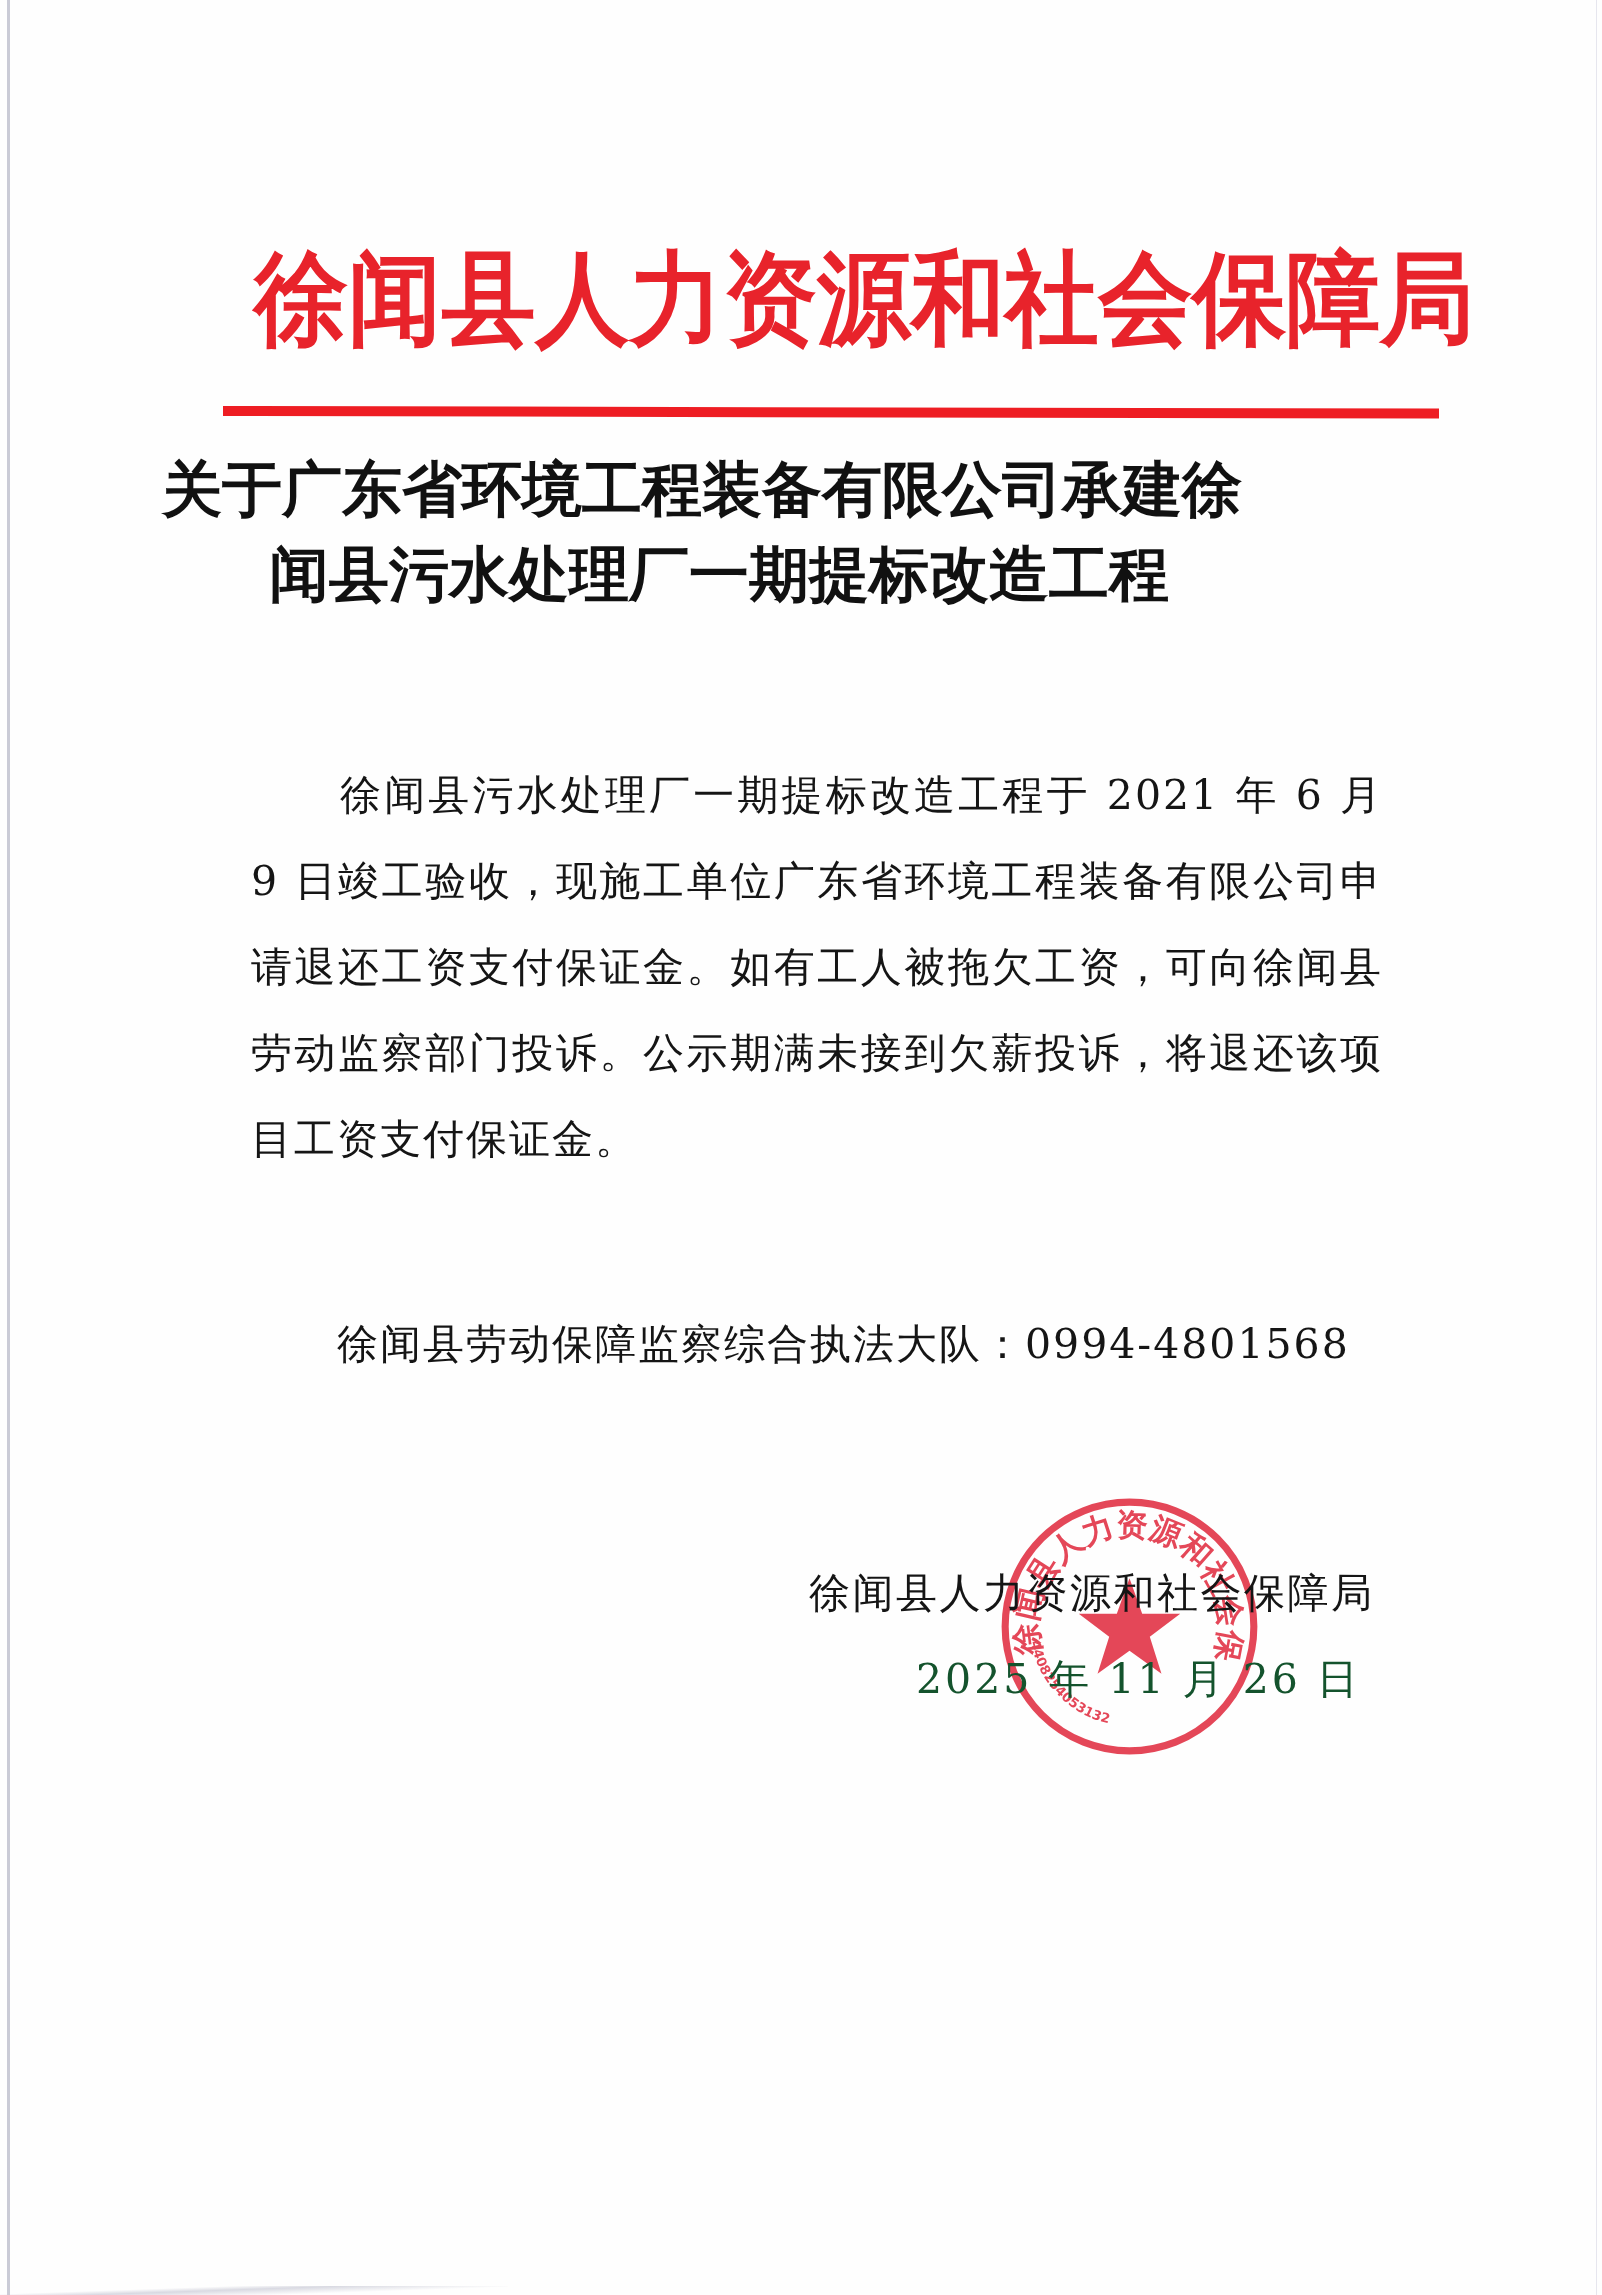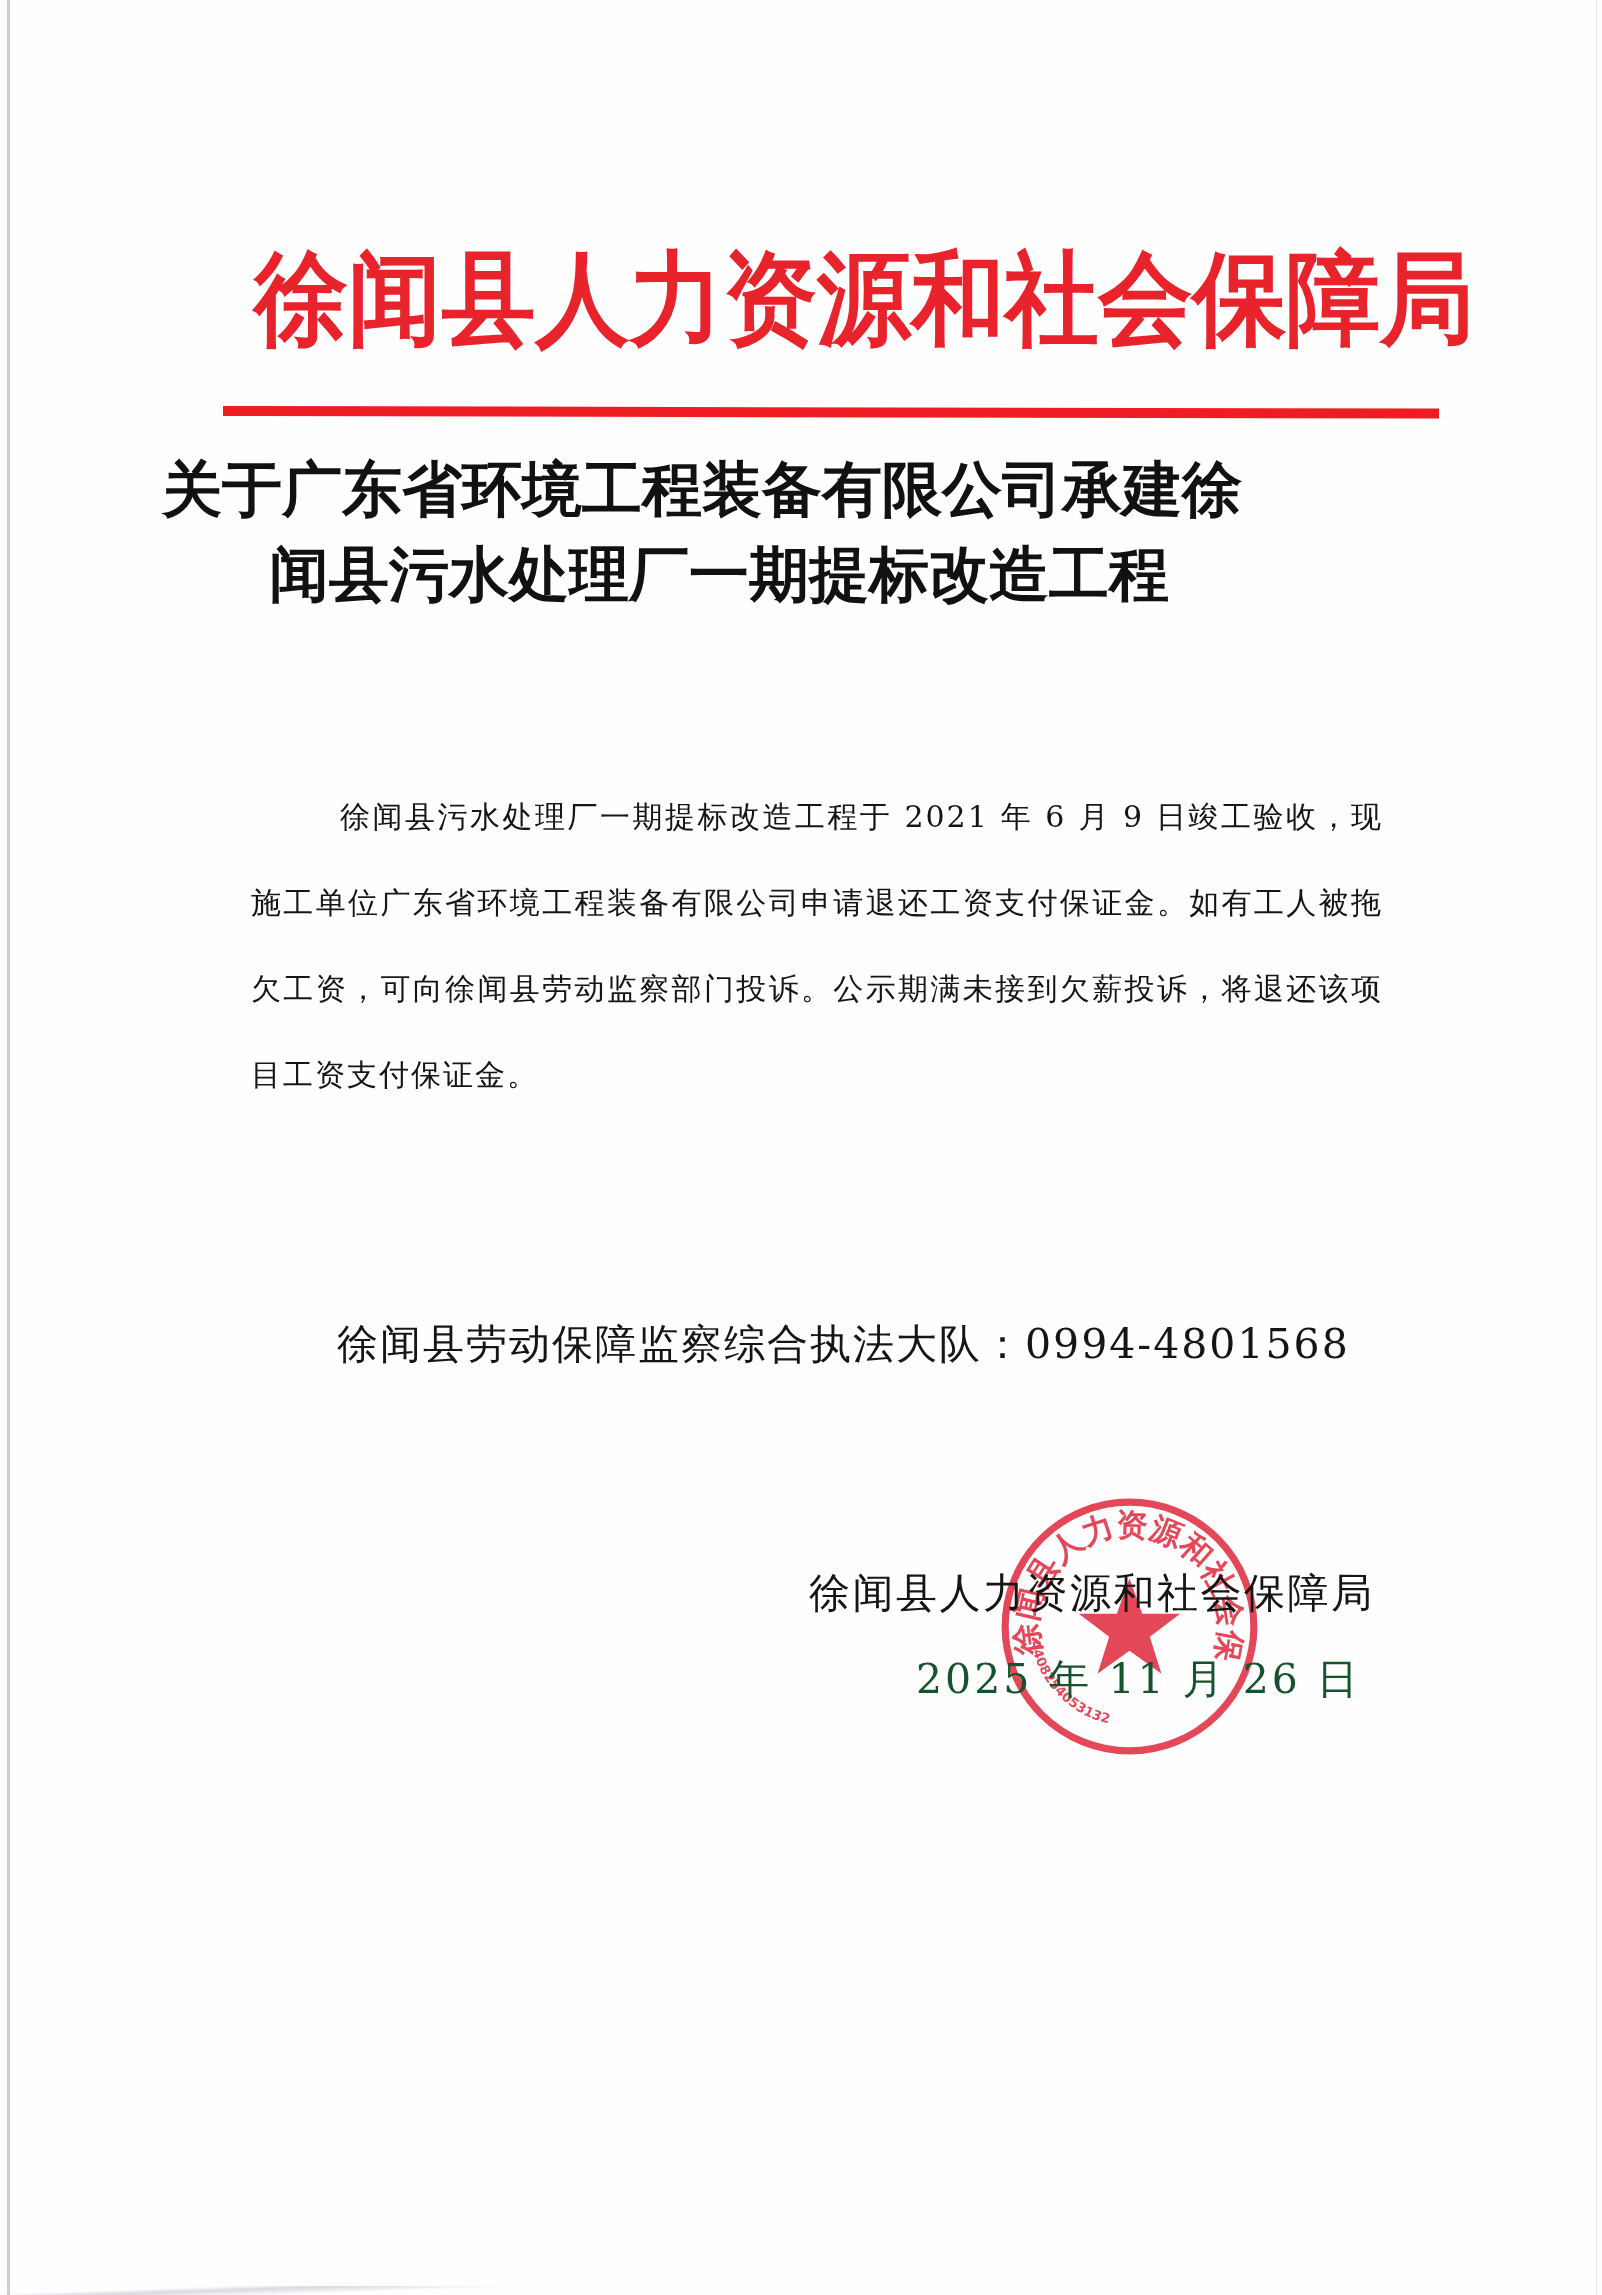--- a/index.html
+++ b/index.html
@@ -18,23 +18,23 @@
 
   .red-rule { position:absolute; left:223px; top:406px; width:1216px; height:10px; background:#ee1d23;
     transform:rotate(0.12deg); transform-origin:left center; }
 
   .doc-title { position:absolute; left:0; top:447px; width:1394px; text-align:center;
     font-family:"DejaVu Serif","Liberation Serif",serif; font-weight:bold; color:#111;
     font-size:60px; line-height:85px; }
   .doc-title div { white-space:nowrap;padding-left:44px; }
   .doc-title .l1 { padding-left:10px; }
 
-  .body-text { position:absolute; left:251px; top:774px; width:1132px;
+  .body-text { position:absolute; left:251px; top:752px; width:1132px;
     font-family:"DejaVu Serif","Liberation Serif",serif; color:#151515;
-    font-size:30px; line-height:86px; }
+    font-size:41px; line-height:86px; }
   .body-text .para { text-indent:89px; text-align:justify; text-align-last:left; letter-spacing:2px; }
 
   .info-line { position:absolute; left:337px; font-family:"DejaVu Serif","Liberation Serif",serif;
     color:#151515; font-size:41px; white-space:nowrap; letter-spacing:2px; }
   .period-line { top:1233px; }
   .contact-line { top:1317px; }
 
   .signature { position:absolute; left:809px; top:1566px; font-family:"DejaVu Serif","Liberation Serif",serif;
     color:#151515; font-size:41px; white-space:nowrap; letter-spacing:2.5px; z-index:2; }
   .sign-date { position:absolute; left:916px; top:1652px; font-family:"DejaVu Serif","Liberation Serif",serif;

